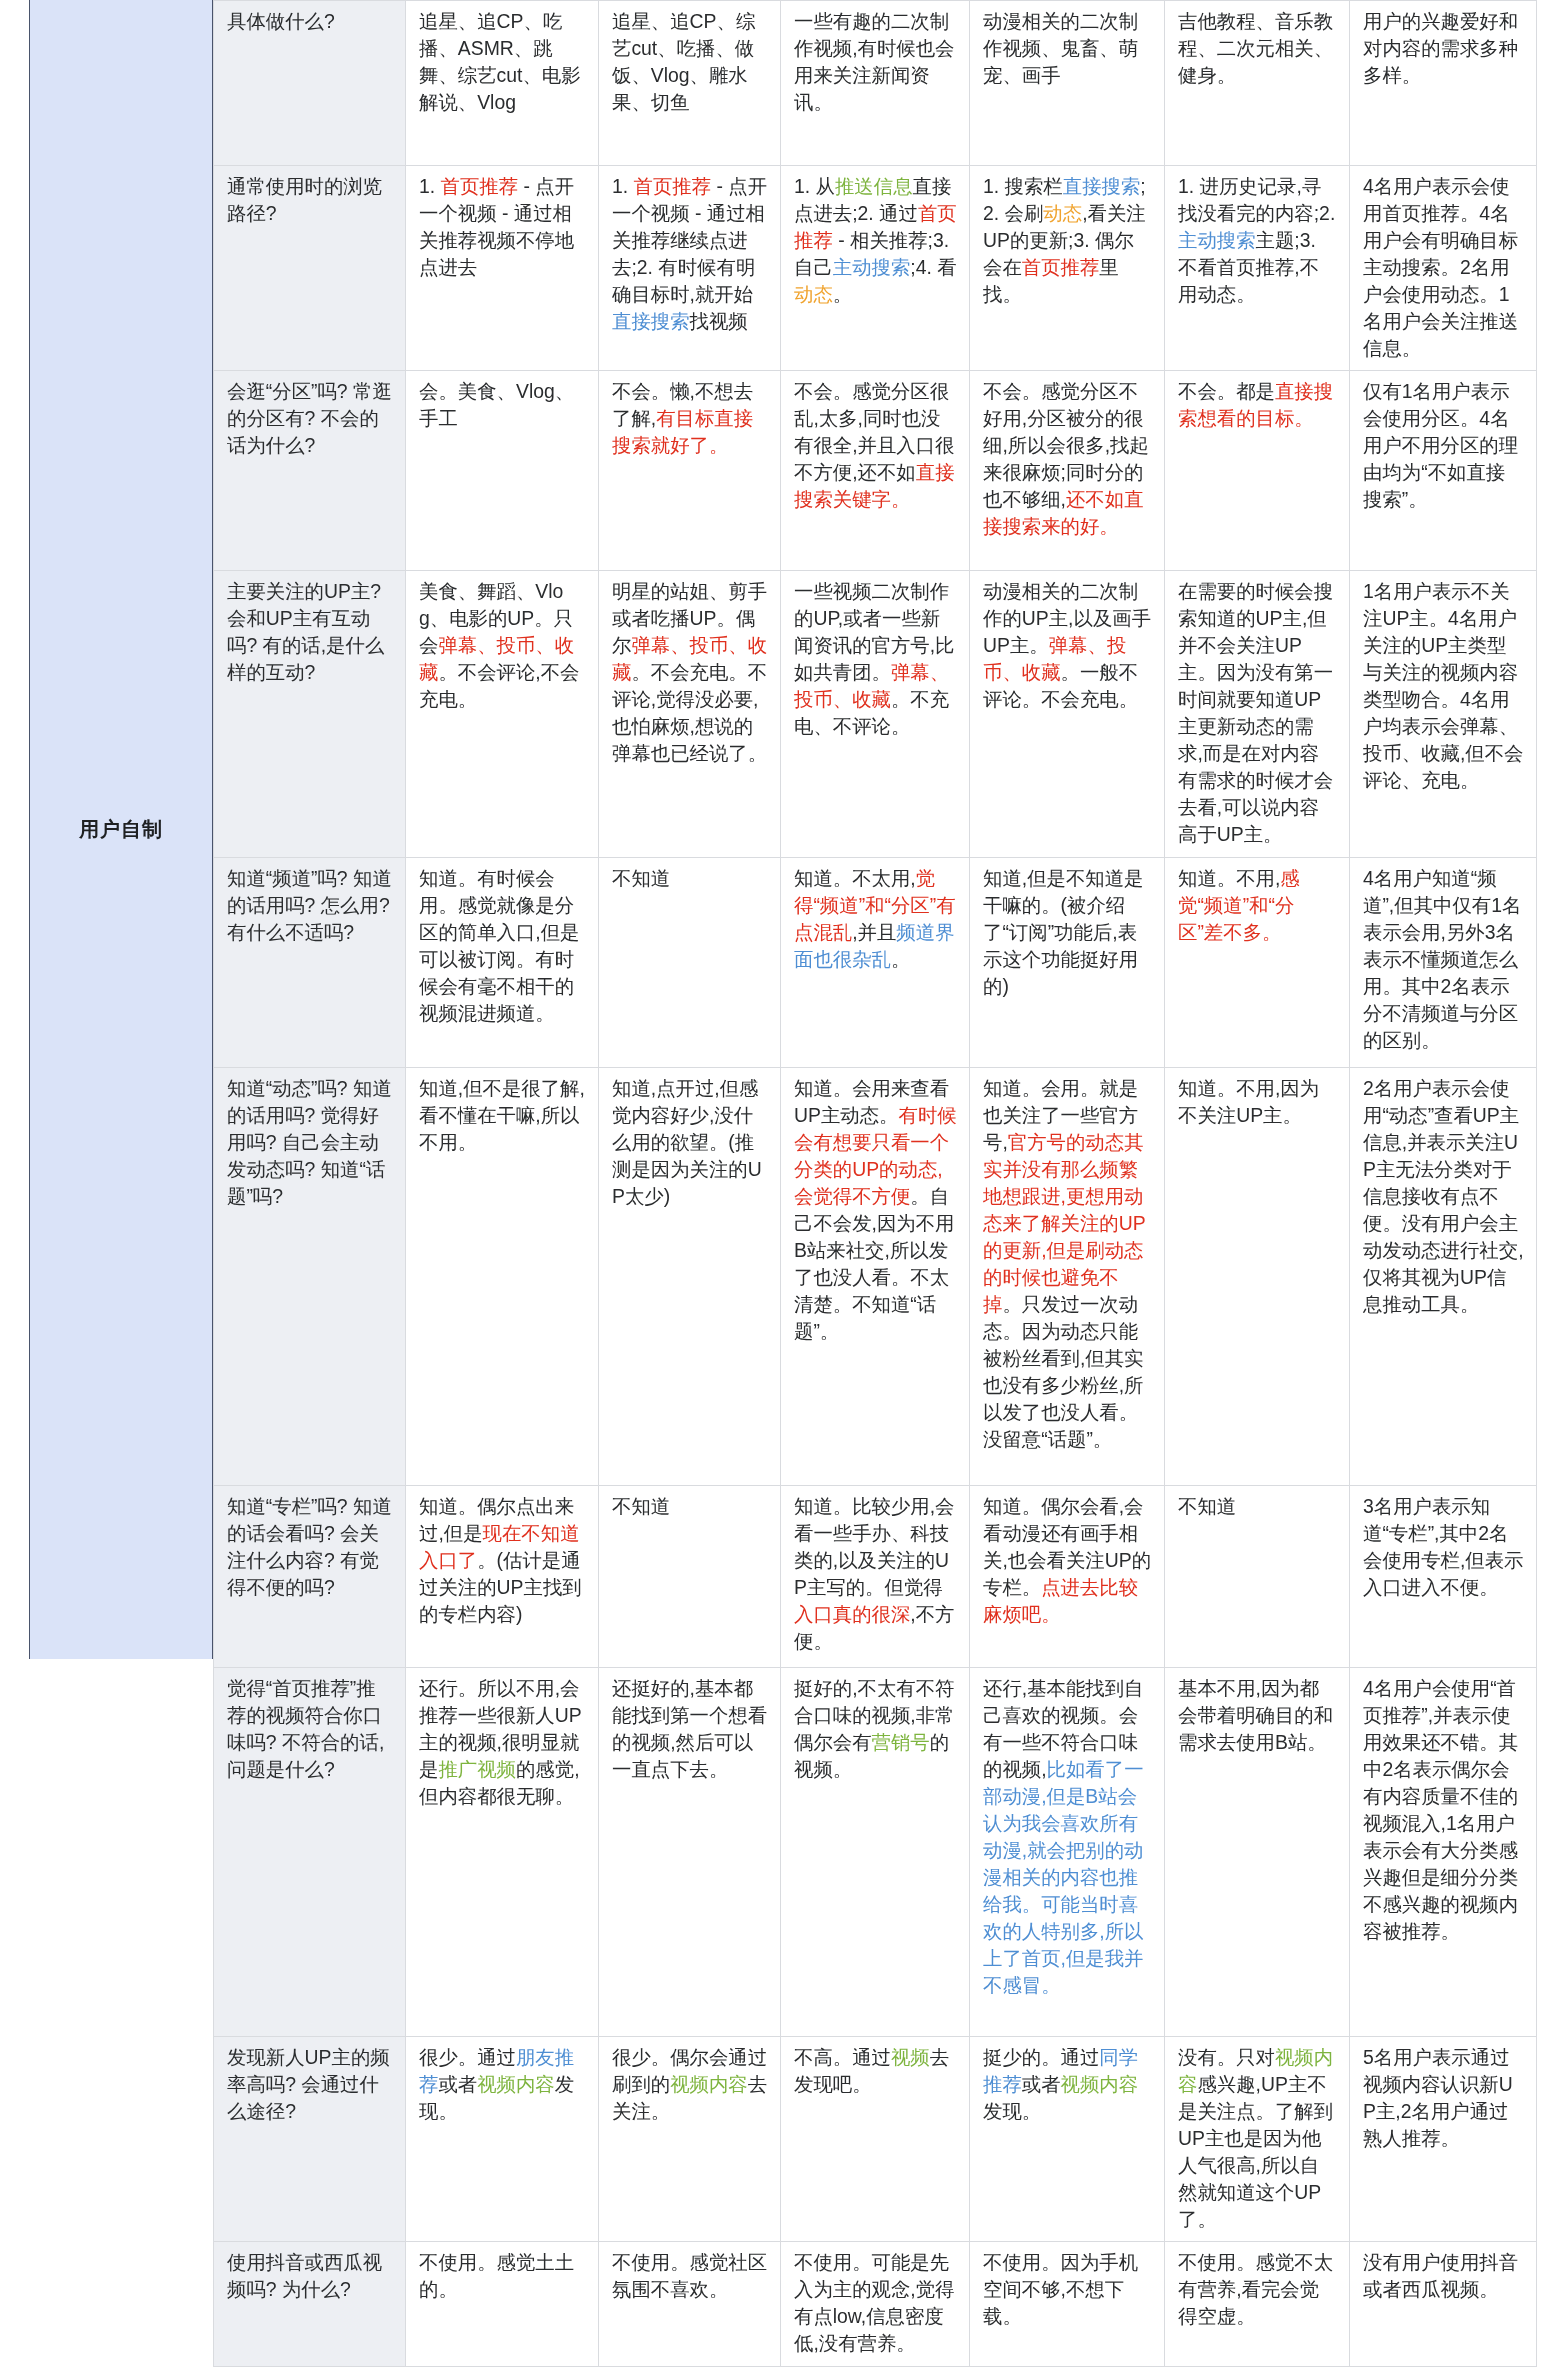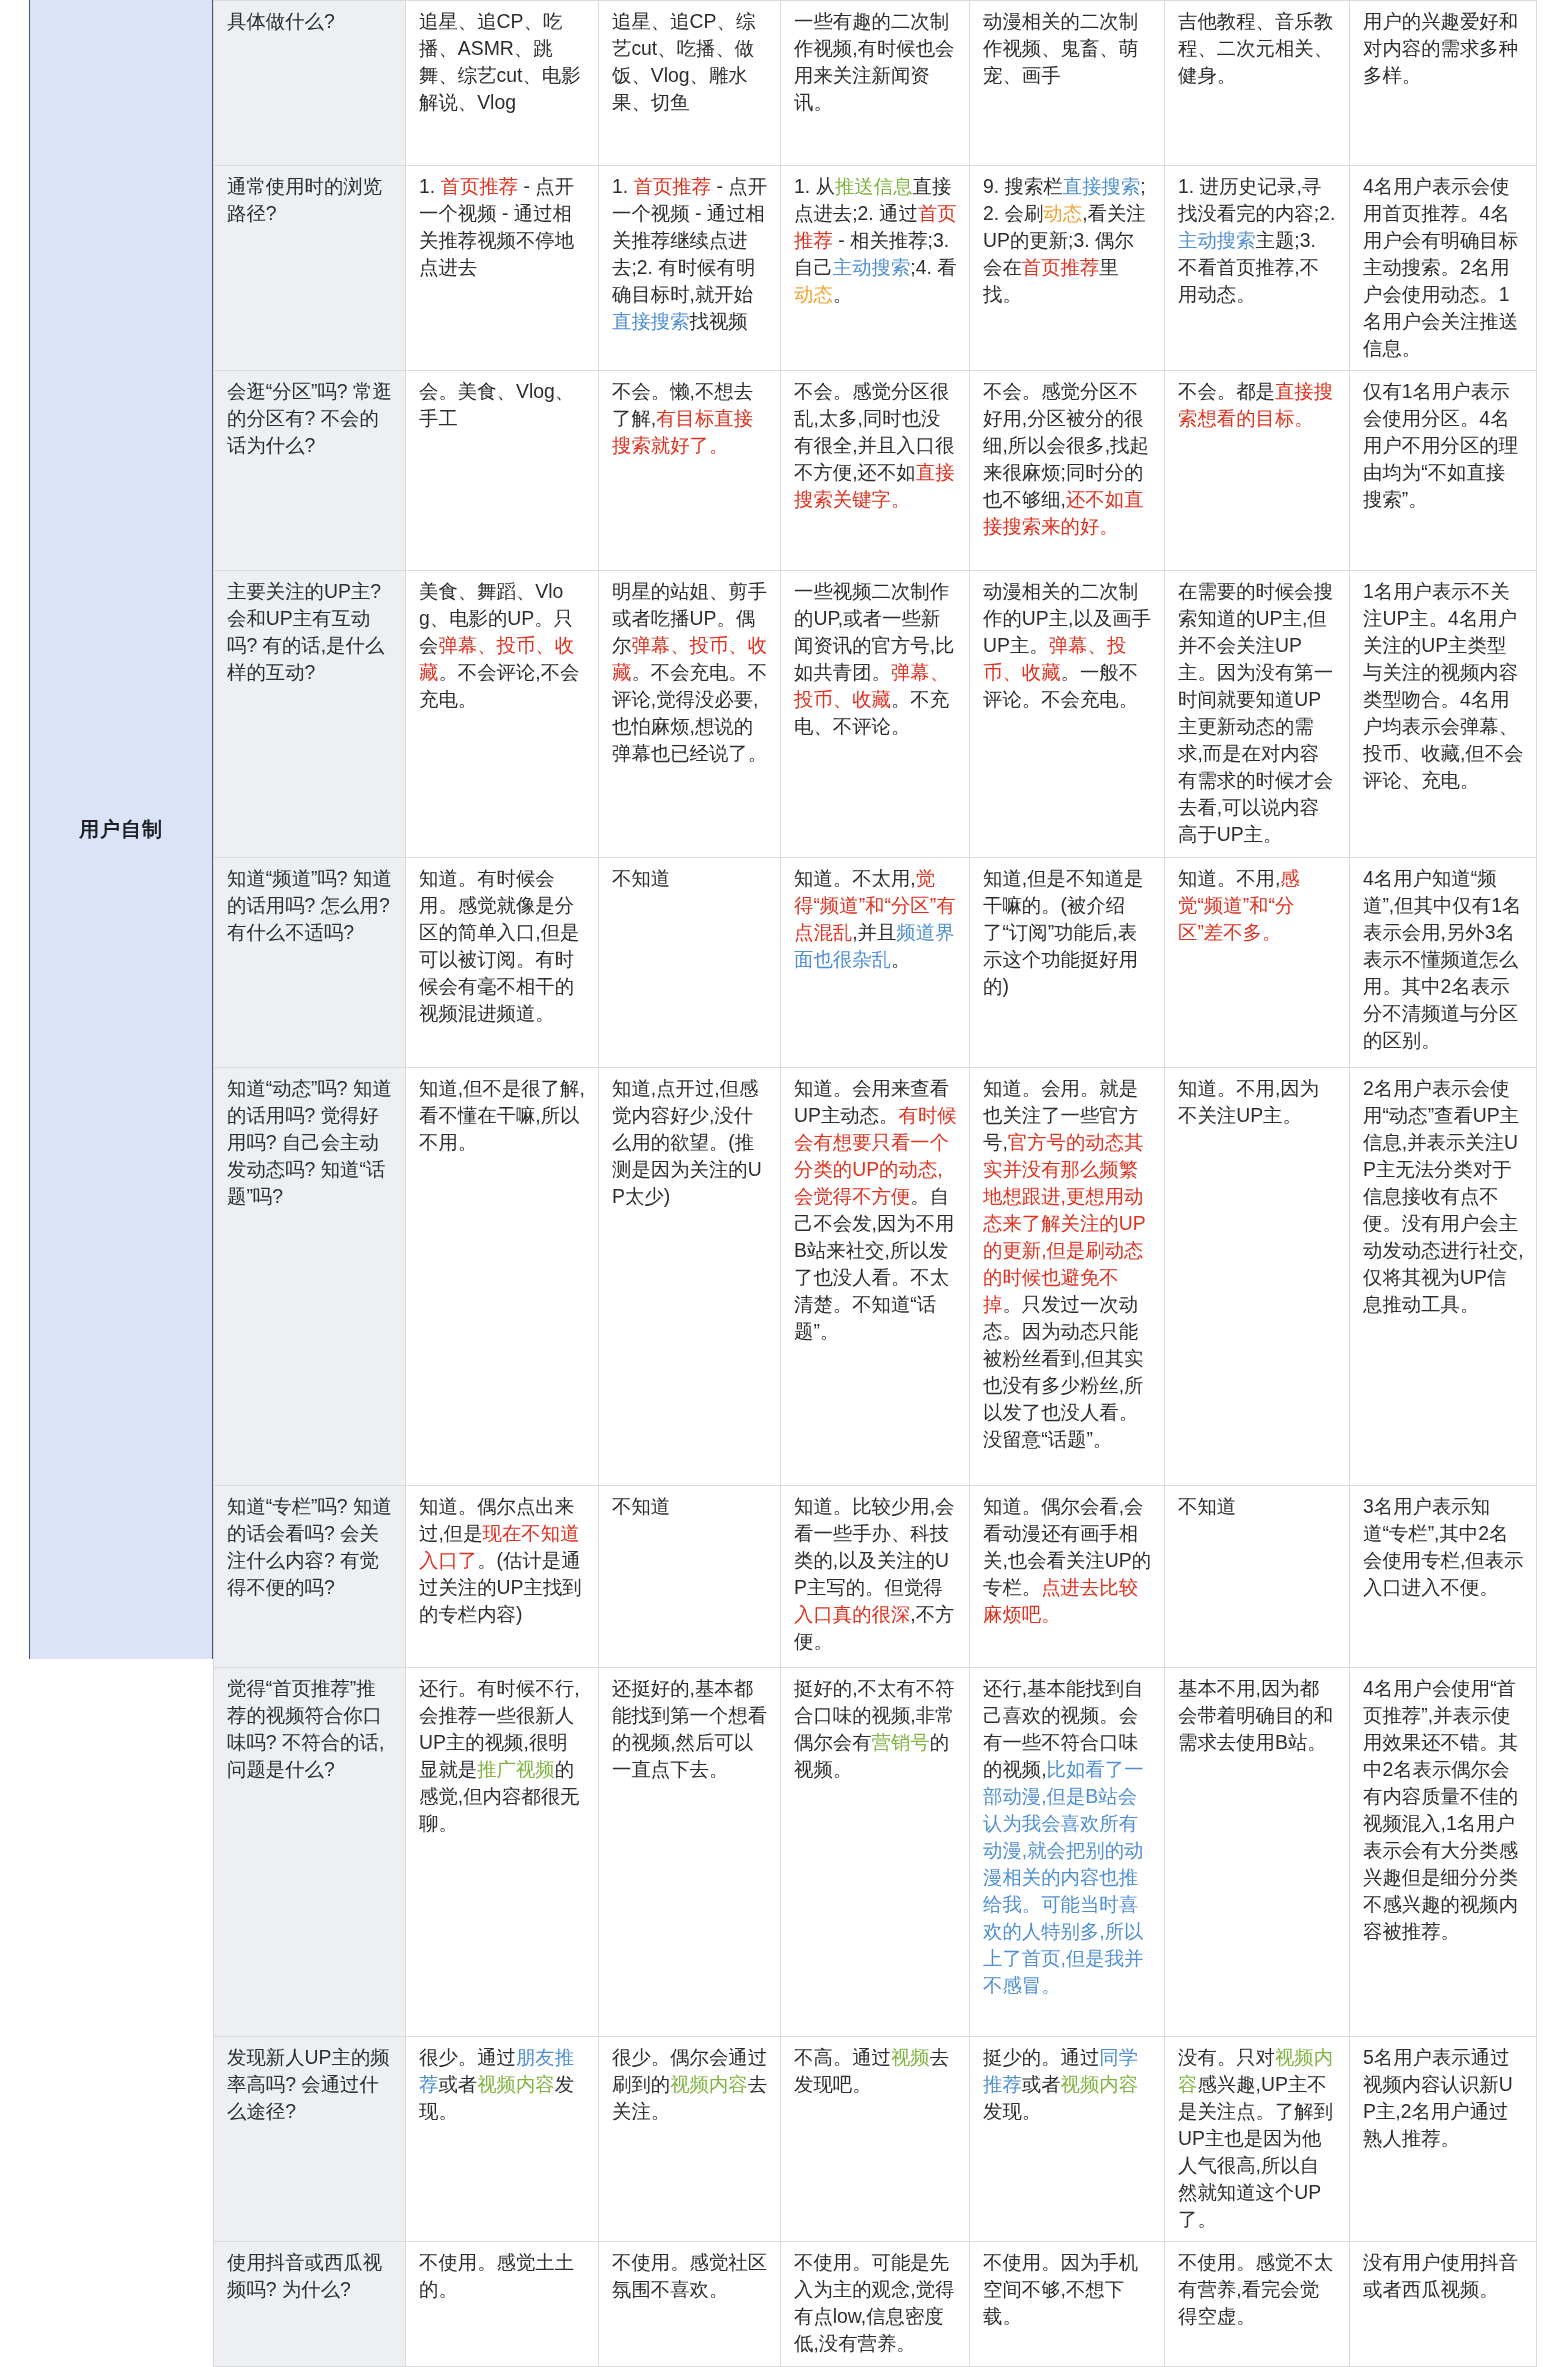--- a/index.html
+++ b/index.html
@@ -55,21 +55,21 @@
           <td class="a"><span>一些有趣的二次制作视频,有时候也会用来关注新闻资讯。</span></td>
           <td class="a"><span>动漫相关的二次制作视频、鬼畜、萌宠、画手</span></td>
           <td class="a"><span>吉他教程、音乐教程、二次元相关、健身。</span></td>
           <td class="s"><span>用户的兴趣爱好和对内容的需求多种多样。</span></td>
         </tr>
         <tr style="height: 175px;">
           <td class="q"><span>通常使用时的浏览路径?</span></td>
           <td class="a"><span>1. </span><span class="c-red">首页推荐</span><span> - 点开一个视频 - 通过相关推荐视频不停地点进去</span></td>
           <td class="a"><span>1. </span><span class="c-red">首页推荐</span><span> - 点开一个视频 - 通过相关推荐继续点进去;2. 有时候有明确目标时,就开始</span><span class="c-blue">直接搜索</span><span>找视频</span></td>
           <td class="a"><span>1. 从</span><span class="c-green">推送信息</span><span>直接点进去;2. 通过</span><span class="c-red">首页推荐</span><span> - 相关推荐;3. 自己</span><span class="c-blue">主动搜索</span><span>;4. 看</span><span class="c-orange">动态</span><span>。</span></td>
-          <td class="a"><span>9. 搜索栏</span><span class="c-blue">直接搜索</span><span>;2. 会刷</span><span class="c-orange">动态</span><span>,看关注UP的更新;3. 偶尔会在</span><span class="c-red">首页推荐</span><span>里找。</span></td>
+          <td class="a"><span>1. 搜索栏</span><span class="c-blue">直接搜索</span><span>;2. 会刷</span><span class="c-orange">动态</span><span>,看关注UP的更新;3. 偶尔会在</span><span class="c-red">首页推荐</span><span>里找。</span></td>
           <td class="a"><span>1. 进历史记录,寻找没看完的内容;2. </span><span class="c-blue">主动搜索</span><span>主题;3. 不看首页推荐,不用动态。</span></td>
           <td class="s"><span>4名用户表示会使用首页推荐。4名用户会有明确目标主动搜索。2名用户会使用动态。1名用户会关注推送信息。</span></td>
         </tr>
         <tr style="height: 200px;">
           <td class="q"><span>会逛“分区”吗? 常逛的分区有? 不会的话为什么?</span></td>
           <td class="a"><span>会。美食、Vlog、手工</span></td>
           <td class="a"><span>不会。懒,不想去了解,</span><span class="c-red">有目标直接搜索就好了。</span></td>
           <td class="a"><span>不会。感觉分区很乱,太多,同时也没有很全,并且入口很不方便,还不如</span><span class="c-red">直接搜索关键字。</span></td>
           <td class="a"><span>不会。感觉分区不好用,分区被分的很细,所以会很多,找起来很麻烦;同时分的也不够细,</span><span class="c-red">还不如直接搜索来的好。</span></td>
           <td class="a"><span>不会。都是</span><span class="c-red">直接搜索想看的目标。</span></td>
@@ -106,21 +106,21 @@
           <td class="q"><span>知道“专栏”吗? 知道的话会看吗? 会关注什么内容? 有觉得不便的吗?</span></td>
           <td class="a"><span>知道。偶尔点出来过,但是</span><span class="c-red">现在不知道入口了</span><span>。(估计是通过关注的UP主找到的专栏内容)</span></td>
           <td class="a"><span>不知道</span></td>
           <td class="a"><span>知道。比较少用,会看一些手办、科技类的,以及关注的UP主写的。但觉得</span><span class="c-red">入口真的很深</span><span>,不方便。</span></td>
           <td class="a"><span>知道。偶尔会看,会看动漫还有画手相关,也会看关注UP的专栏。</span><span class="c-red">点进去比较麻烦吧。</span></td>
           <td class="a"><span>不知道</span></td>
           <td class="s"><span>3名用户表示知道“专栏”,其中2名会使用专栏,但表示入口进入不便。</span></td>
         </tr>
         <tr style="height: 369px;">
           <td class="q"><span>觉得“首页推荐”推荐的视频符合你口味吗? 不符合的话,问题是什么?</span></td>
-          <td class="a"><span>还行。有时候不行,会推荐一些很新人UP主的视频,很明显就是</span><span class="c-green">推广视频</span><span>的感觉,但内容都很无聊。</span></td>
+          <td class="a"><span>还行。所以不用,会推荐一些很新人UP主的视频,很明显就是</span><span class="c-green">推广视频</span><span>的感觉,但内容都很无聊。</span></td>
           <td class="a"><span>还挺好的,基本都能找到第一个想看的视频,然后可以一直点下去。</span></td>
           <td class="a"><span>挺好的,不太有不符合口味的视频,非常偶尔会有</span><span class="c-green">营销号</span><span>的视频。</span></td>
           <td class="a"><span>还行,基本能找到自己喜欢的视频。会有一些不符合口味的视频,</span><span class="c-blue">比如看了一部动漫,但是B站会认为我会喜欢所有动漫,就会把别的动漫相关的内容也推给我。可能当时喜欢的人特别多,所以上了首页,但是我并不感冒。</span></td>
           <td class="a"><span>基本不用,因为都会带着明确目的和需求去使用B站。</span></td>
           <td class="s"><span>4名用户会使用“首页推荐”,并表示使用效果还不错。其中2名表示偶尔会有内容质量不佳的视频混入,1名用户表示会有大分类感兴趣但是细分分类不感兴趣的视频内容被推荐。</span></td>
         </tr>
         <tr style="height: 171px;">
           <td class="q"><span>发现新人UP主的频率高吗? 会通过什么途径?</span></td>
           <td class="a"><span>很少。通过</span><span class="c-blue">朋友推荐</span><span>或者</span><span class="c-green">视频内容</span><span>发现。</span></td>
           <td class="a"><span>很少。偶尔会通过刷到的</span><span class="c-green">视频内容</span><span>去关注。</span></td>

